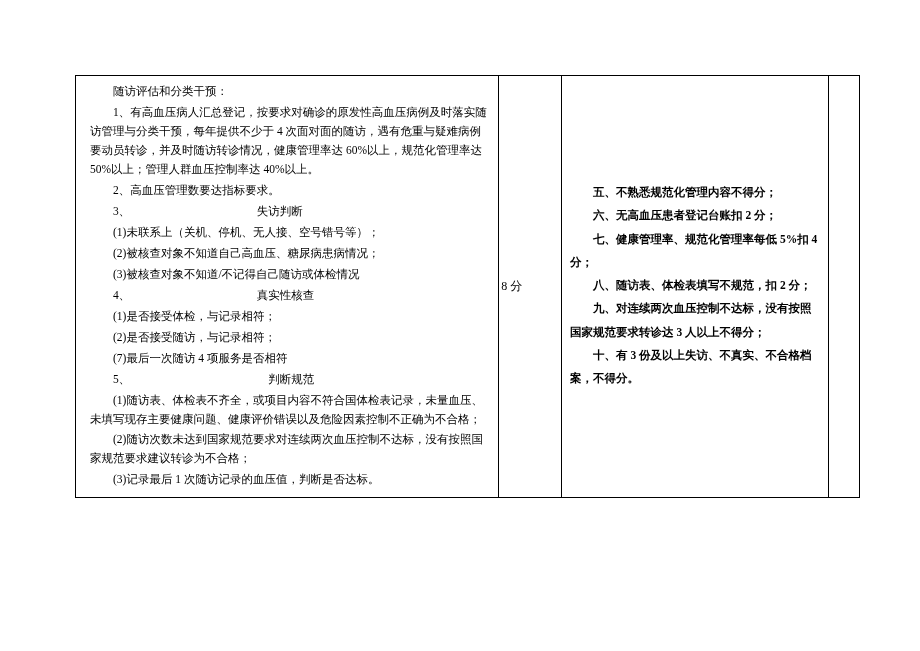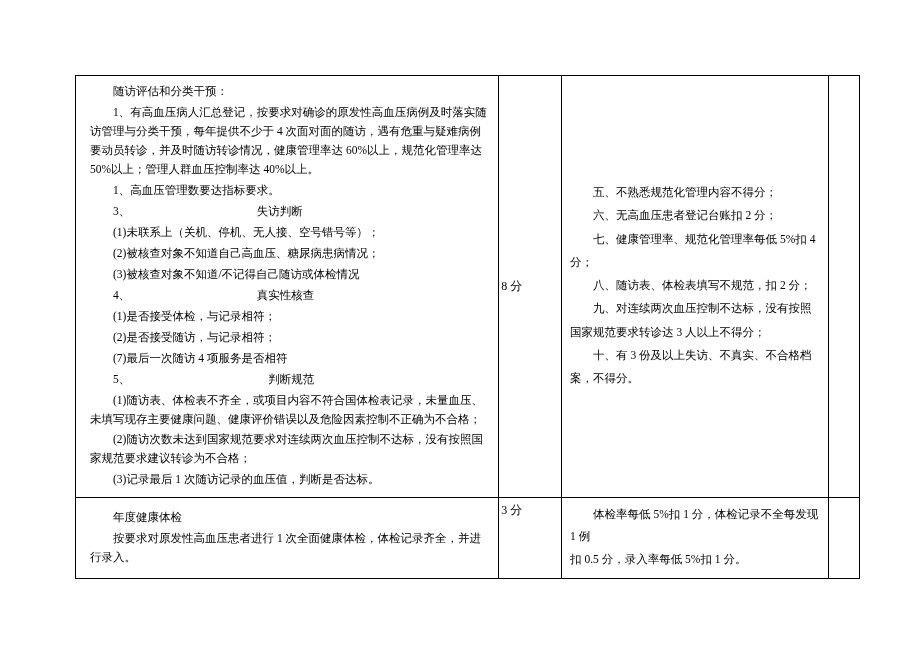--- a/index.html
+++ b/index.html
@@ -29,39 +29,39 @@
     .col-far { width: 4%; }
     .cell-inner {
       padding: 6px 10px 6px 14px;
       line-height: 1.65;
       font-size: 11.5px;
     }
     .cell-inner p { margin: 0 0 2px 0; }
     .indent1 { text-indent: 2em; }
     .center-num { padding: 4px 2px; font-size: 12px; white-space: nowrap; }
     .right-inner { padding: 6px 8px; line-height: 1.85; font-size: 11.5px; }
-    .right-inner p { margin: 0 0 2px 0; }
+    .right-inner p { margin: 0 0 2px 0; font-weight: bold; }
   </style>
 </head>
 <body>
 
 <table>
   <colgroup>
     <col class="col-left">
     <col class="col-mid">
     <col class="col-right">
     <col class="col-far">
   </colgroup>
   <tbody>
     <tr>
       <td>
         <div class="cell-inner">
           <p class="indent1">随访评估和分类干预：</p>
           <p class="indent1">1、有高血压病人汇总登记，按要求对确诊的原发性高血压病例及时落实随访管理与分类干预，每年提供不少于 4 次面对面的随访，遇有危重与疑难病例要动员转诊，并及时随访转诊情况，健康管理率达 60%以上，规范化管理率达 50%以上；管理人群血压控制率达 40%以上。</p>
-          <p class="indent1">1、高血压管理数要达指标要求。</p>
+          <p class="indent1">2、高血压管理数要达指标要求。</p>
           <p class="indent1">3、　　　　　　　　　　　失访判断</p>
           <p class="indent1">(1)未联系上（关机、停机、无人接、空号错号等）；</p>
           <p class="indent1">(2)被核查对象不知道自己高血压、糖尿病患病情况；</p>
           <p class="indent1">(3)被核查对象不知道/不记得自己随访或体检情况</p>
           <p class="indent1">4、　　　　　　　　　　　真实性核查</p>
           <p class="indent1">(1)是否接受体检，与记录相符；</p>
           <p class="indent1">(2)是否接受随访，与记录相符；</p>
           <p class="indent1">(7)最后一次随访 4 项服务是否相符</p>
           <p class="indent1">5、　　　　　　　　　　　　判断规范</p>
           <p class="indent1">(1)随访表、体检表不齐全，或项目内容不符合国体检表记录，未量血压、未填写现存主要健康问题、健康评价错误以及危险因素控制不正确为不合格；</p>
@@ -80,32 +80,14 @@
           <p>分；</p>
           <p class="indent1">八、随访表、体检表填写不规范，扣 2 分；</p>
           <p class="indent1">九、对连续两次血压控制不达标，没有按照</p>
           <p>国家规范要求转诊达 3 人以上不得分；</p>
           <p class="indent1">十、有 3 份及以上失访、不真实、不合格档</p>
           <p>案，不得分。</p>
         </div>
       </td>
       <td></td>
     </tr>
-    <tr>
-      <td>
-        <div class="cell-inner">
-          <p class="indent1">年度健康体检</p>
-          <p class="indent1">按要求对原发性高血压患者进行 1 次全面健康体检，体检记录齐全，并进行录入。</p>
-        </div>
-      </td>
-      <td style="vertical-align:top;">
-        <div class="center-num">3 分</div>
-      </td>
-      <td style="vertical-align:top;">
-        <div class="right-inner">
-          <p class="indent1">体检率每低 5%扣 1 分，体检记录不全每发现 1 例</p>
-          <p>扣 0.5 分，录入率每低 5%扣 1 分。</p>
-        </div>
-      </td>
-      <td></td>
-    </tr>
   </tbody>
 </table>
 
 </body></html>

